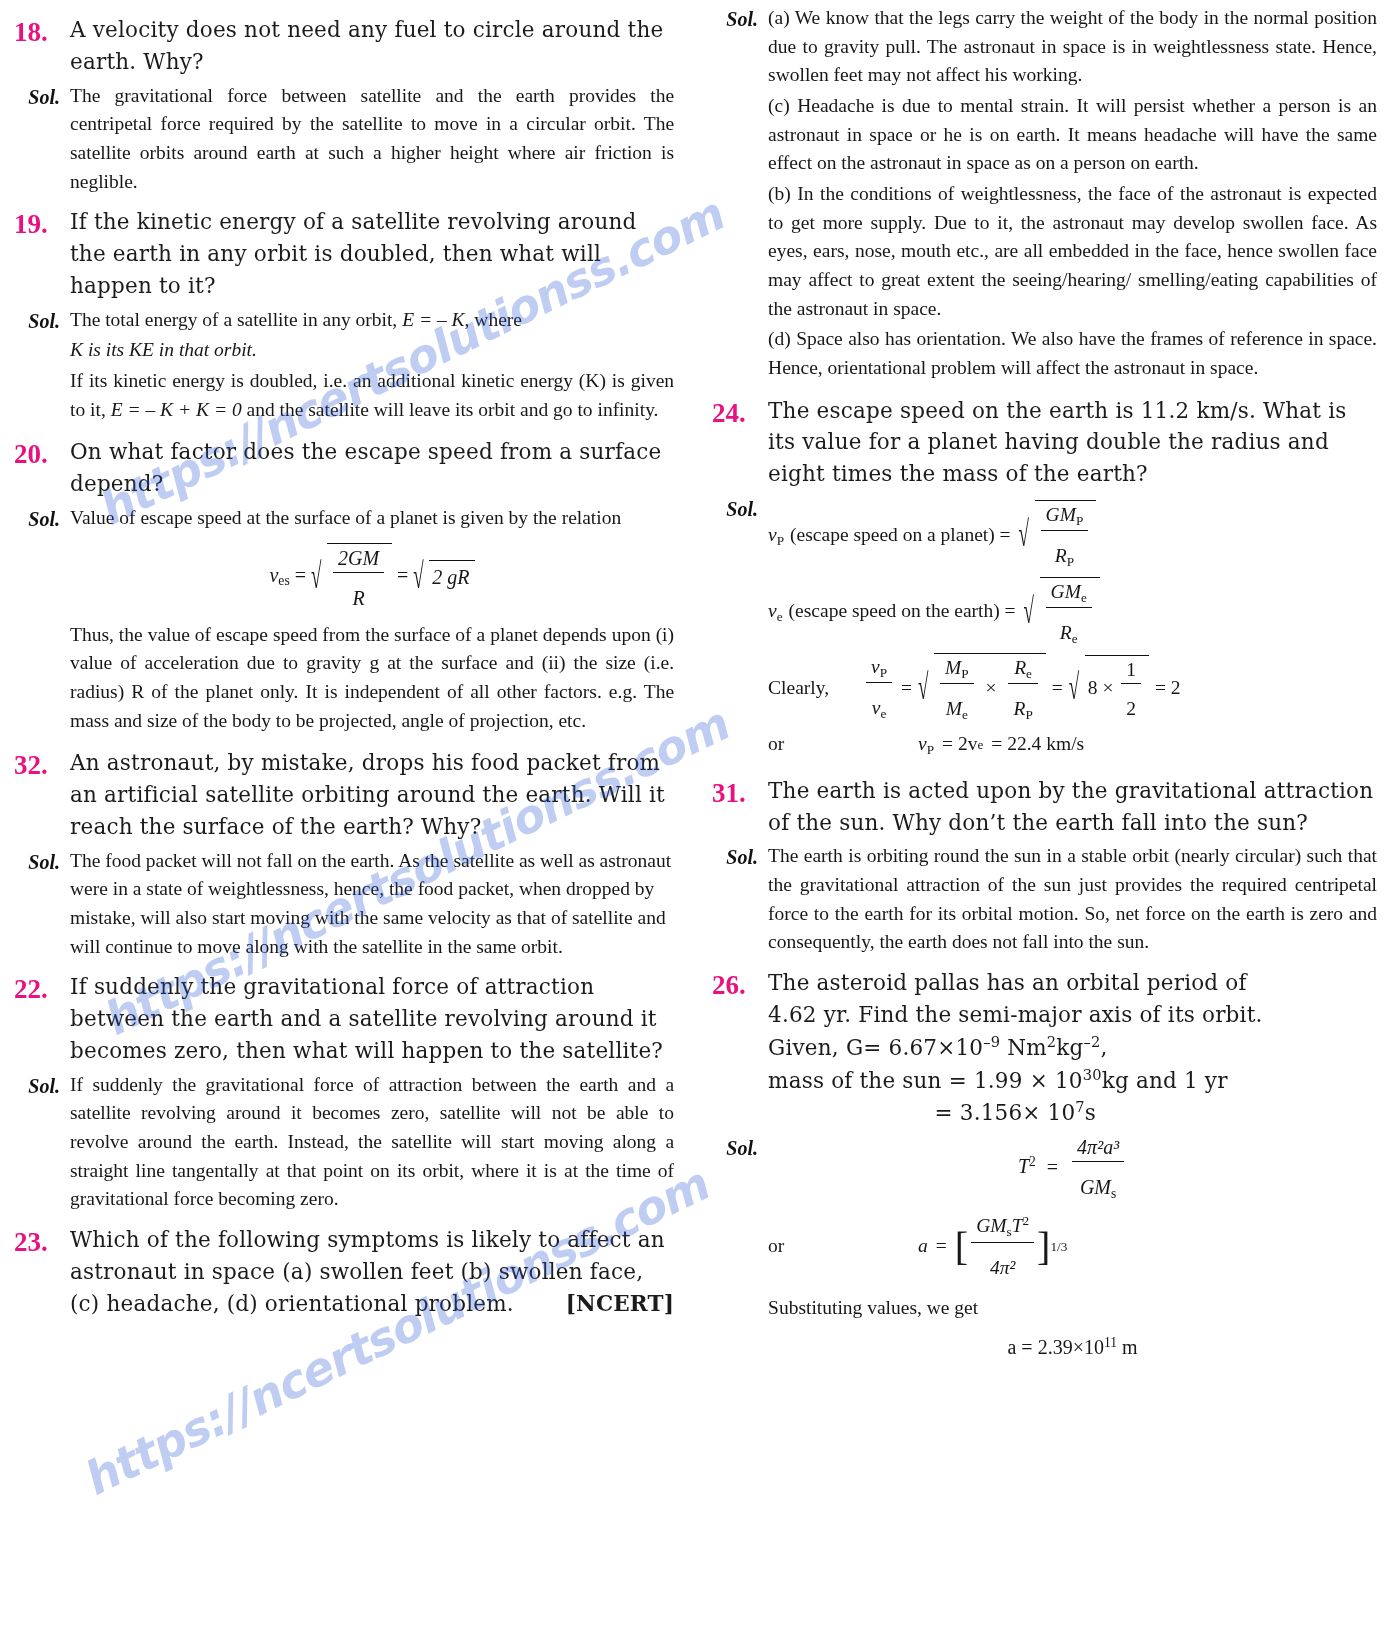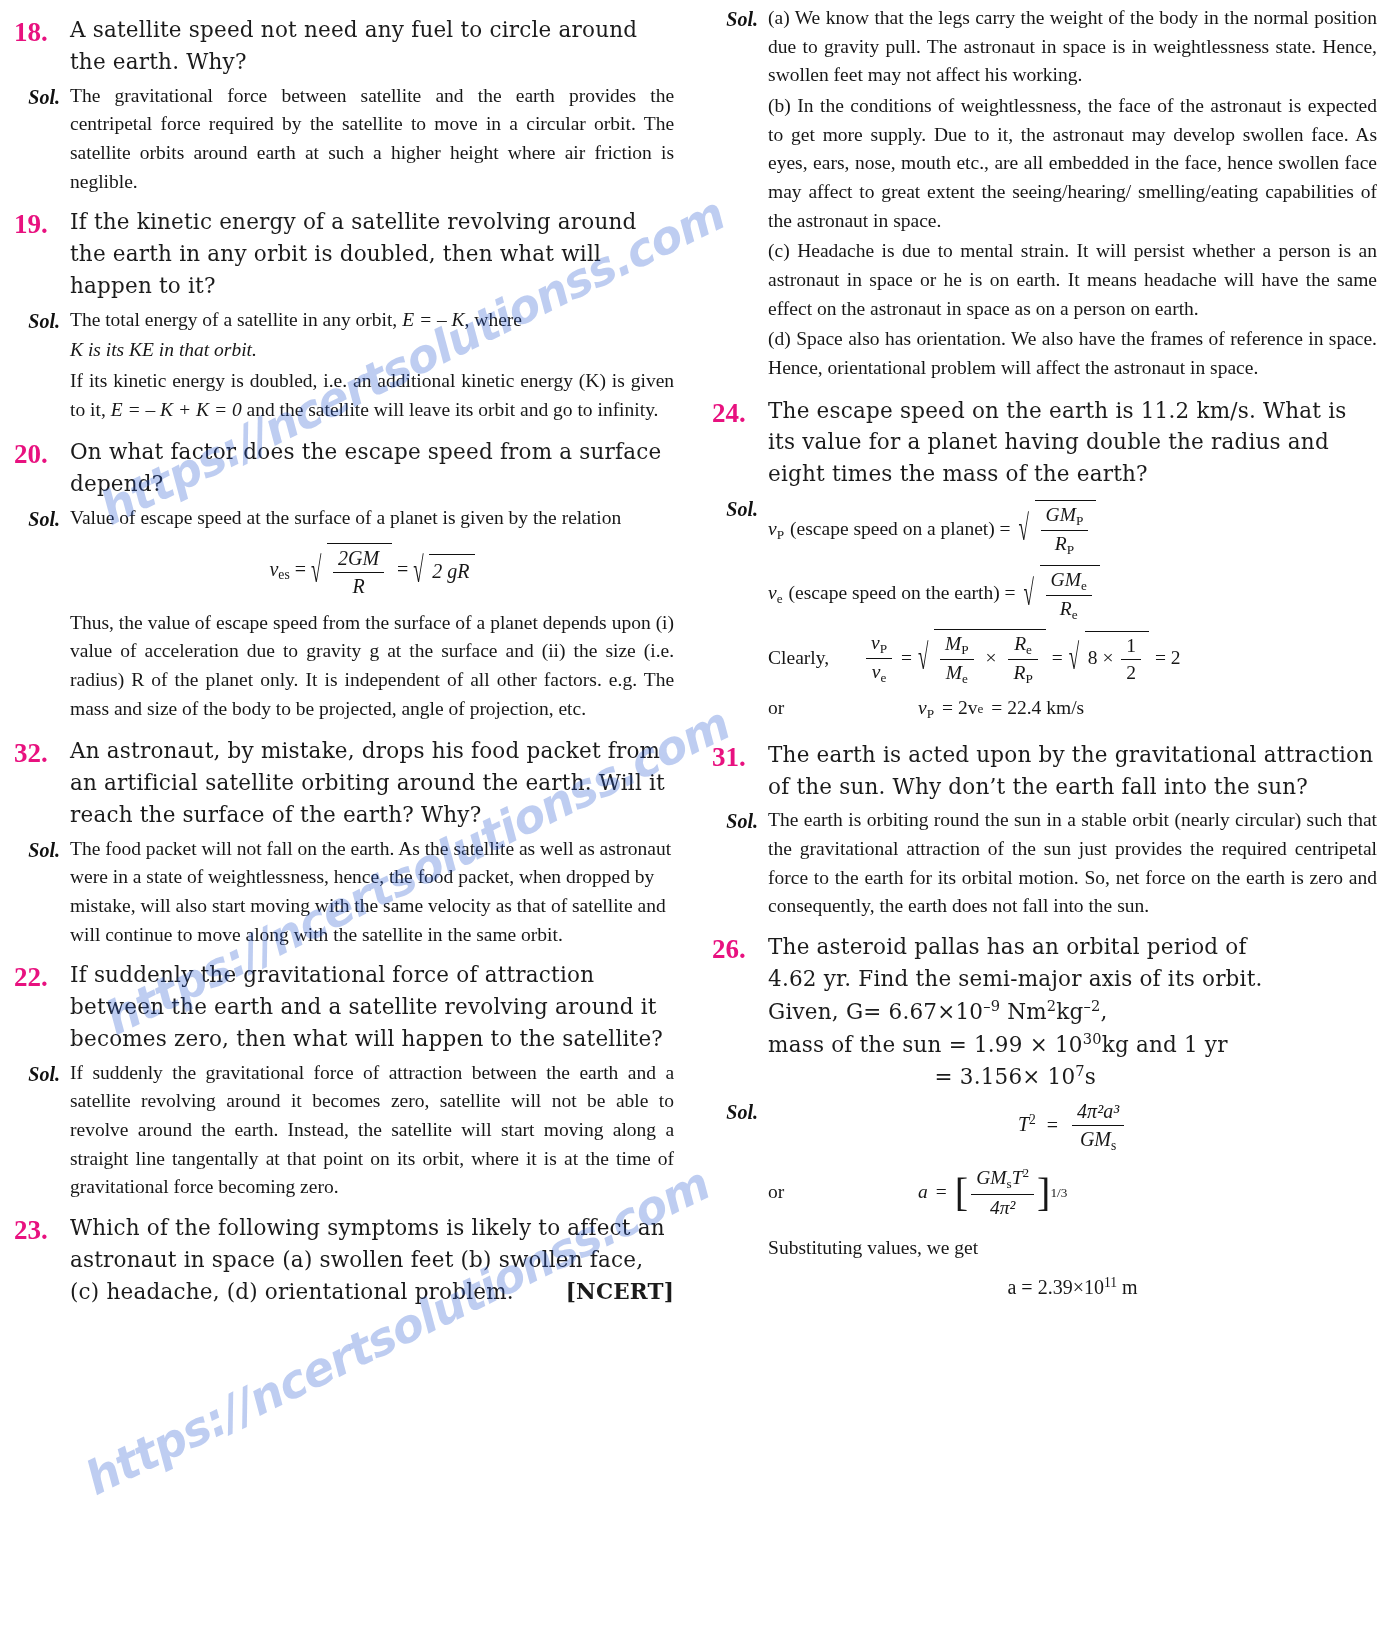--- a/index.html
+++ b/index.html
@@ -108,20 +108,21 @@
   .frac .num {
     display: block;
     border-bottom: 1.3px solid #111;
     padding: 0 5px 1px 5px;
     line-height: 1.25;
   }
   .frac .den {
     display: block;
     padding: 1px 5px 0 5px;
     line-height: 1.25;
+    margin-top: 12px;
   }
   .sqrt {
     display: inline-block;
     vertical-align: middle;
     position: relative;
     padding-left: 16px;
   }
   .sqrt::before {
     content: "√";
     position: absolute;
@@ -160,21 +161,21 @@
 </style>
 </head>
 <body>
 
 <div class="page">
 
   <div class="col col-left">
 
     <div class="qblock">
       <div class="qnum">18.</div>
-      <div class="qtext">A satellite speed not need any fuel to circle around the earth. Why?</div>
+      <div class="qtext">A velocity does not need any fuel to circle around the earth. Why?</div>
     </div>
     <div class="solblock">
       <div class="sol-label">Sol.</div>
       <div class="soltext">The gravitational force between satellite and the earth provides the centripetal force required by the satellite to move in a circular orbit. The satellite orbits around earth at such a higher height where air friction is neglible.</div>
     </div>
 
     <div class="qblock">
       <div class="qnum">19.</div>
       <div class="qtext">If the kinetic energy of a satellite revolving around the earth in any orbit is doubled, then what will happen to it?</div>
     </div>
@@ -248,22 +249,22 @@
     <div class="wm wm2">https://ncertsolutionss.com</div>
     <div class="wm wm3">https://ncertsolutionss.com</div>
   </div>
 
   <div class="col col-right">
 
     <div class="solblock" style="margin-top:0;">
       <div class="sol-label">Sol.</div>
       <div class="soltext">
         <p>(a) We know that the legs carry the weight of the body in the normal position due to gravity pull. The astronaut in space is in weightlessness state. Hence, swollen feet may not affect his working.</p>
+        <p class="indent">(c) Headache is due to mental strain. It will persist whether a person is an astronaut in space or he is on earth. It means headache will have the same effect on the astronaut in space as on a person on earth.</p>
         <p class="indent">(b) In the conditions of weightlessness, the face of the astronaut is expected to get more supply. Due to it, the astronaut may develop swollen face. As eyes, ears, nose, mouth etc., are all embedded in the face, hence swollen face may affect to great extent the seeing/hearing/ smelling/eating capabilities of the astronaut in space.</p>
-        <p class="indent">(c) Headache is due to mental strain. It will persist whether a person is an astronaut in space or he is on earth. It means headache will have the same effect on the astronaut in space as on a person on earth.</p>
         <p class="indent">(d) Space also has orientation. We also have the frames of reference in space. Hence, orientational problem will affect the astronaut in space.</p>
       </div>
     </div>
 
     <div class="qblock">
       <div class="qnum">24.</div>
       <div class="qtext">The escape speed on the earth is  11.2 km/s. What is its value for a planet having double the radius and eight times the mass of the earth?</div>
     </div>
     <div class="solblock">
       <div class="sol-label">Sol.</div>

